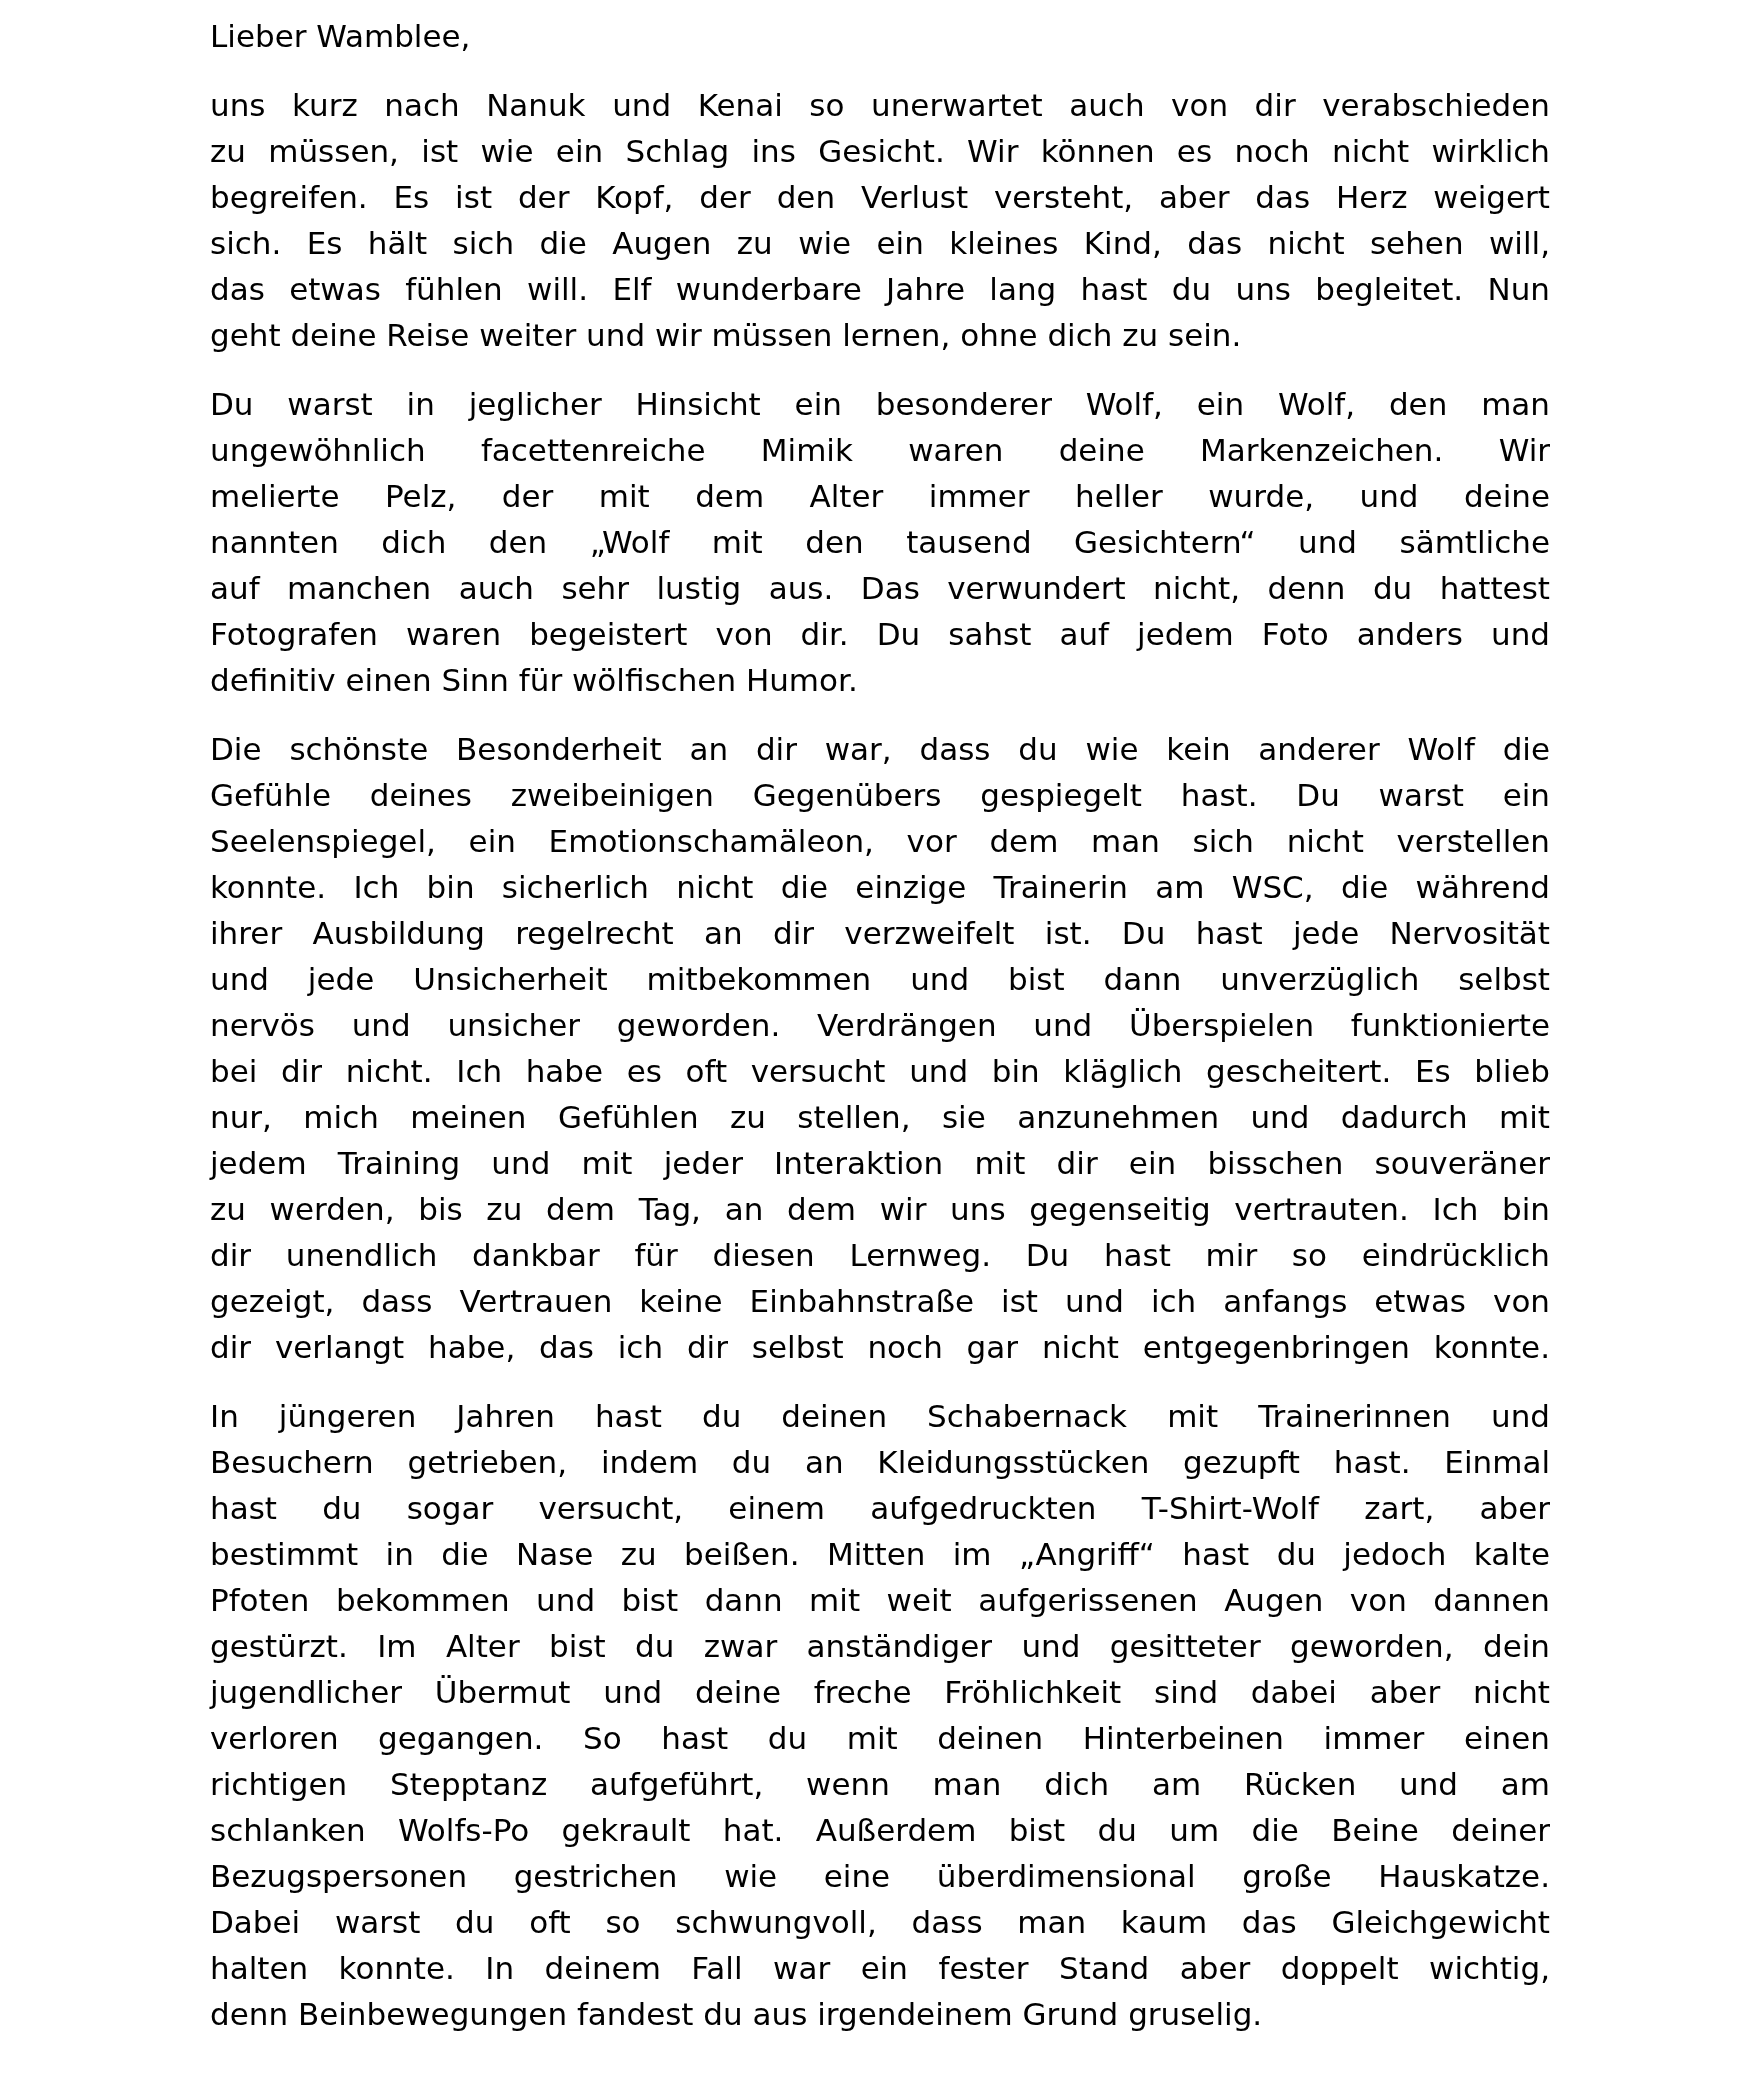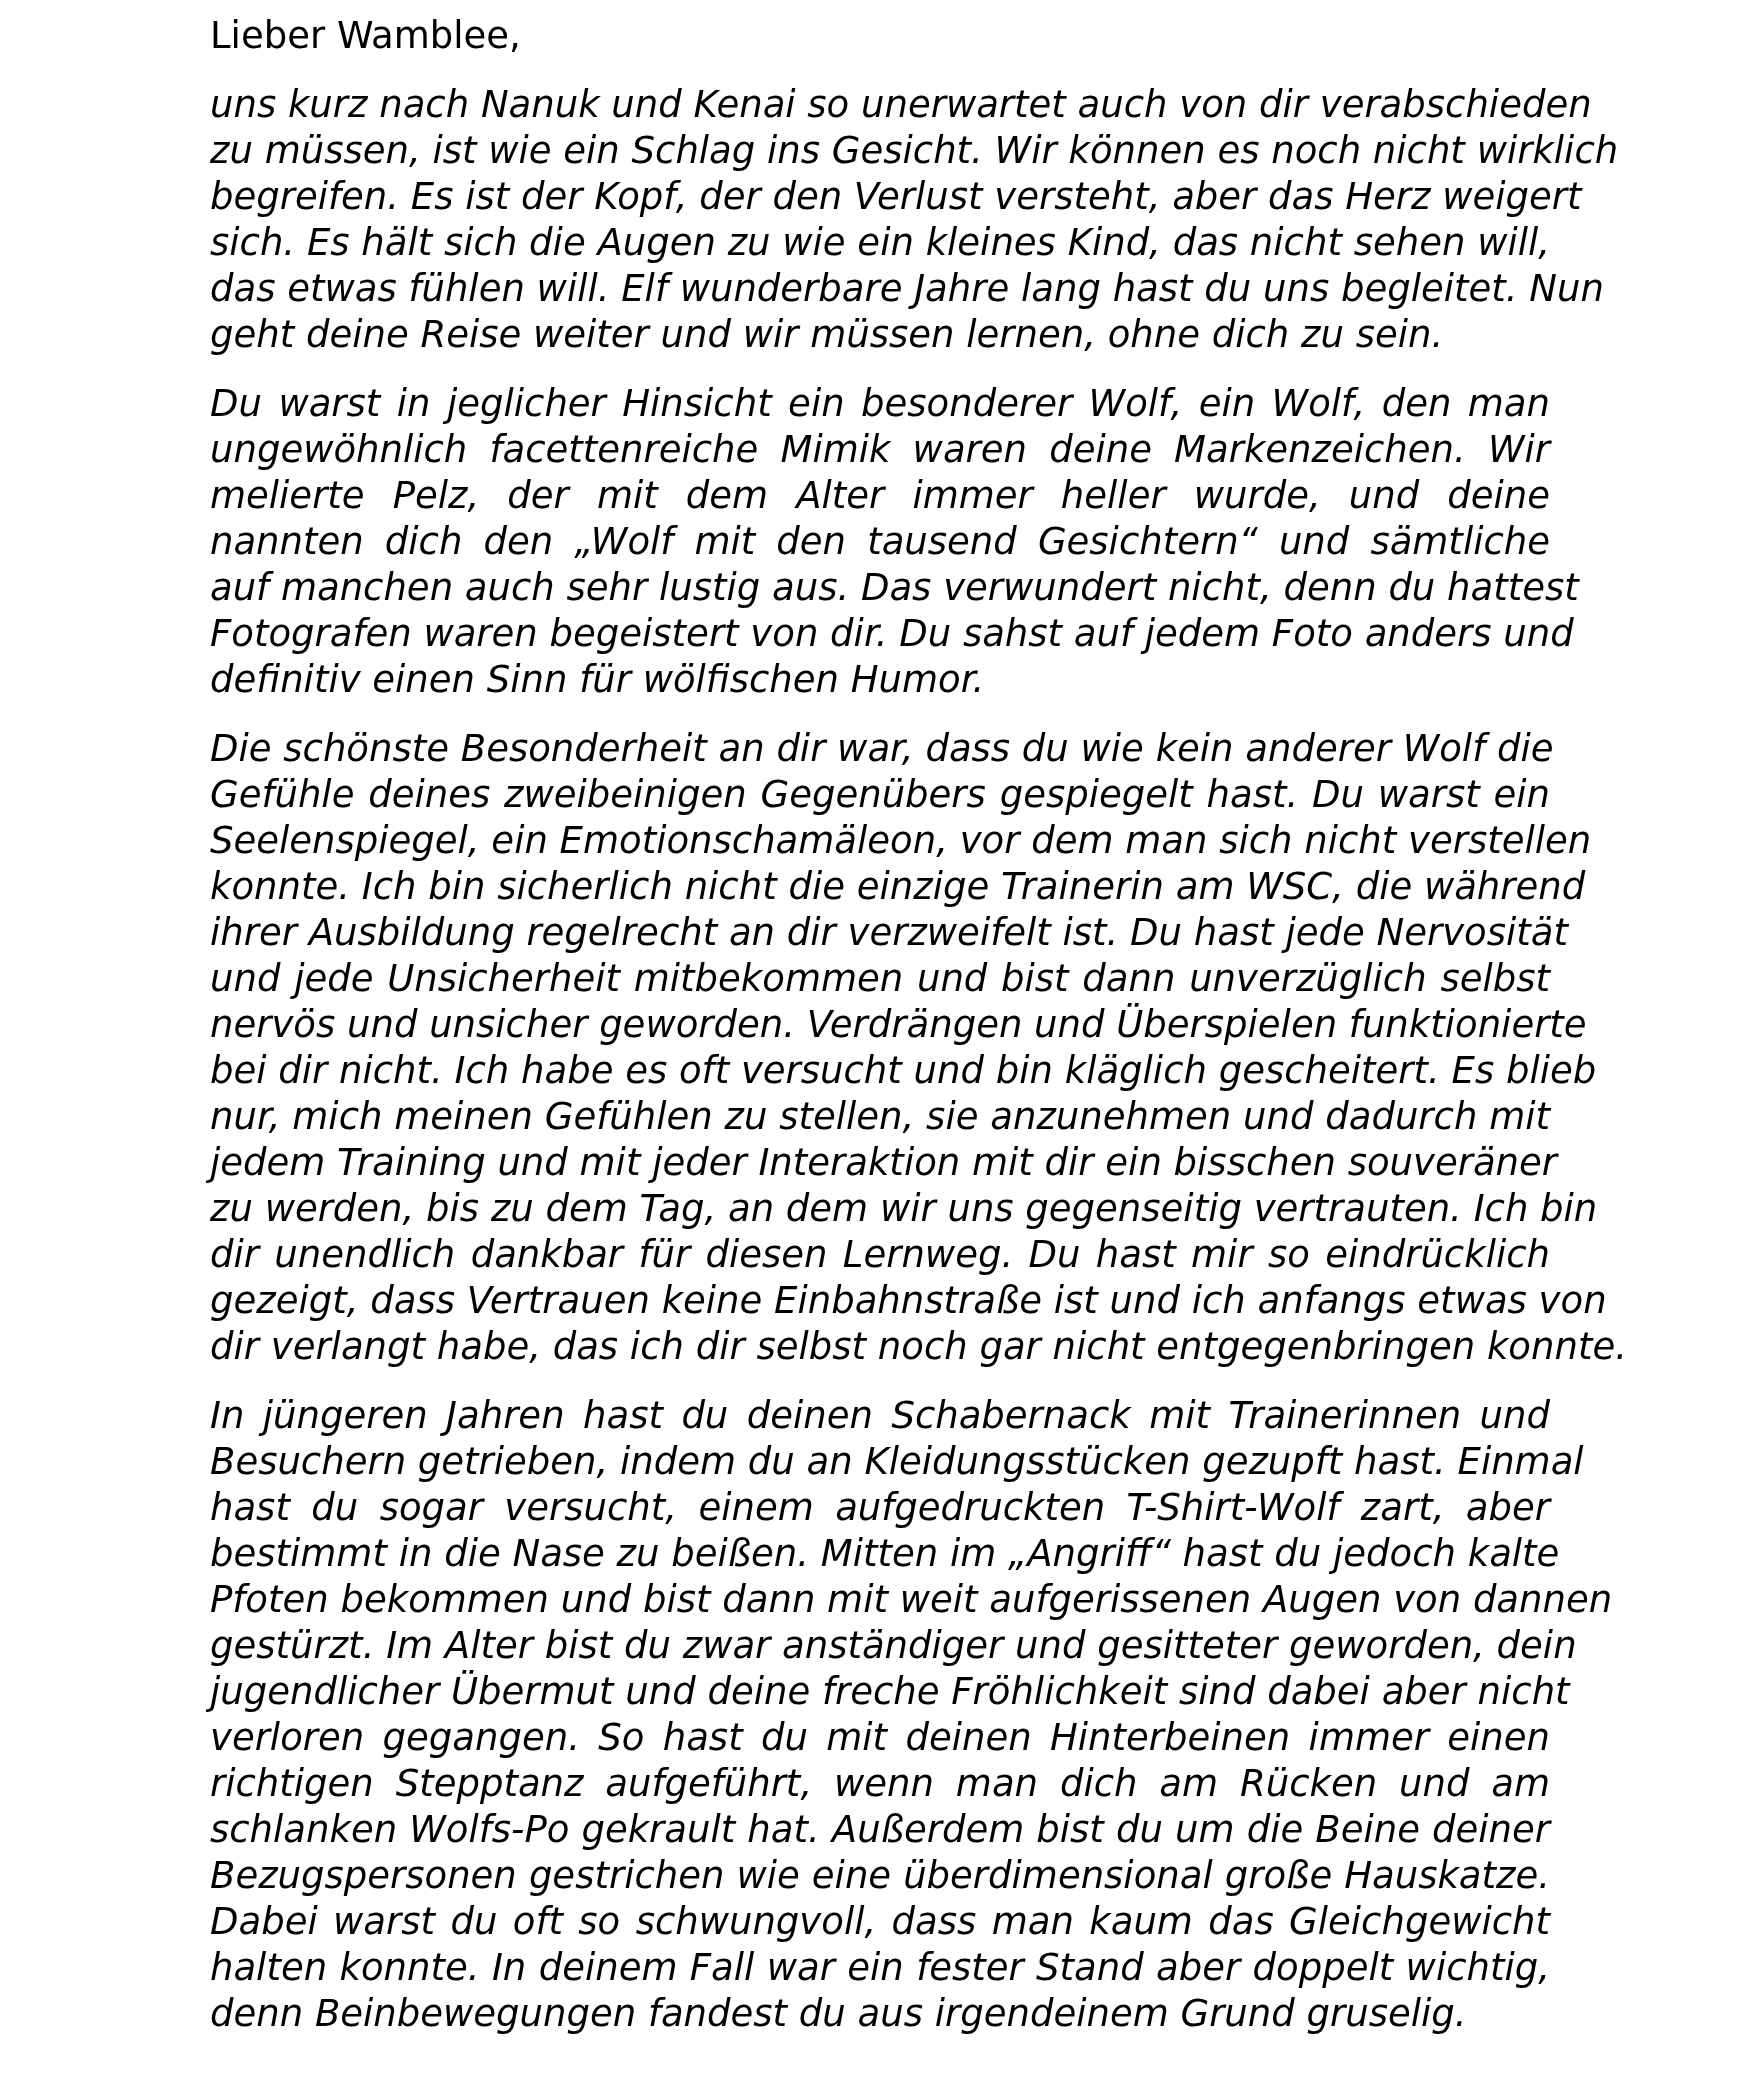--- a/index.html
+++ b/index.html
@@ -16,38 +16,37 @@
     color: #000000;
   }
   .page {
     position: absolute;
     left: 210px;
     top: 12.8px;
     width: 1340px;
   }
   .line {
     display: block;
-    font-size: 37px;
+    font-size: 31px;
     line-height: 46px;
     height: 46px;
     white-space: nowrap;
     text-align: justify;
     text-align-last: justify;
     overflow: visible;
   }
   .line.last {
     text-align: left;
     text-align-last: left;
   }
   .salutation {
     margin-bottom: 23.4px;
   }
   .paragraph {
     margin: 0 0 23px 0;
-    font-style: italic;
   }
 </style>
 </head>
 <body>
 
 <div class="page">
   <div class="line last salutation">Lieber Wamblee,</div>
 
   <div class="paragraph">
     <span class="line">uns kurz nach Nanuk und Kenai so unerwartet auch von dir verabschieden</span>

